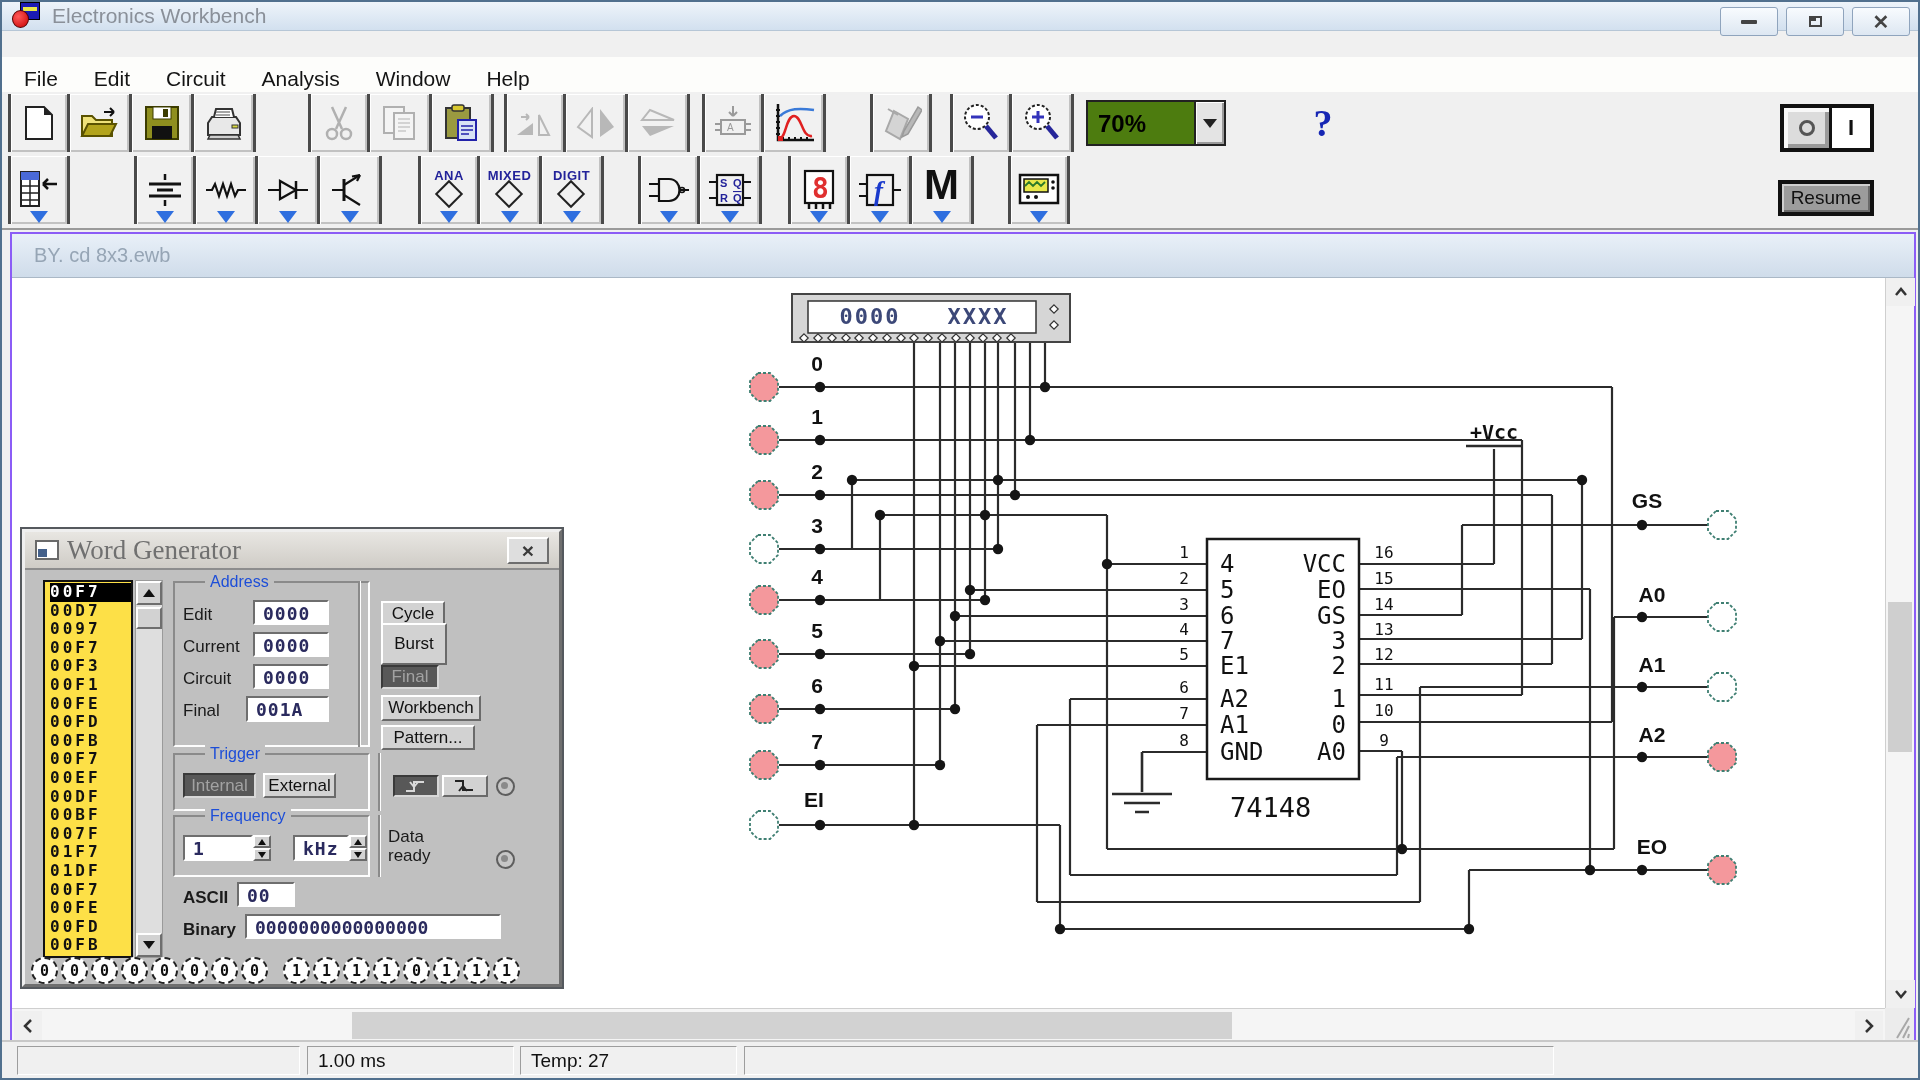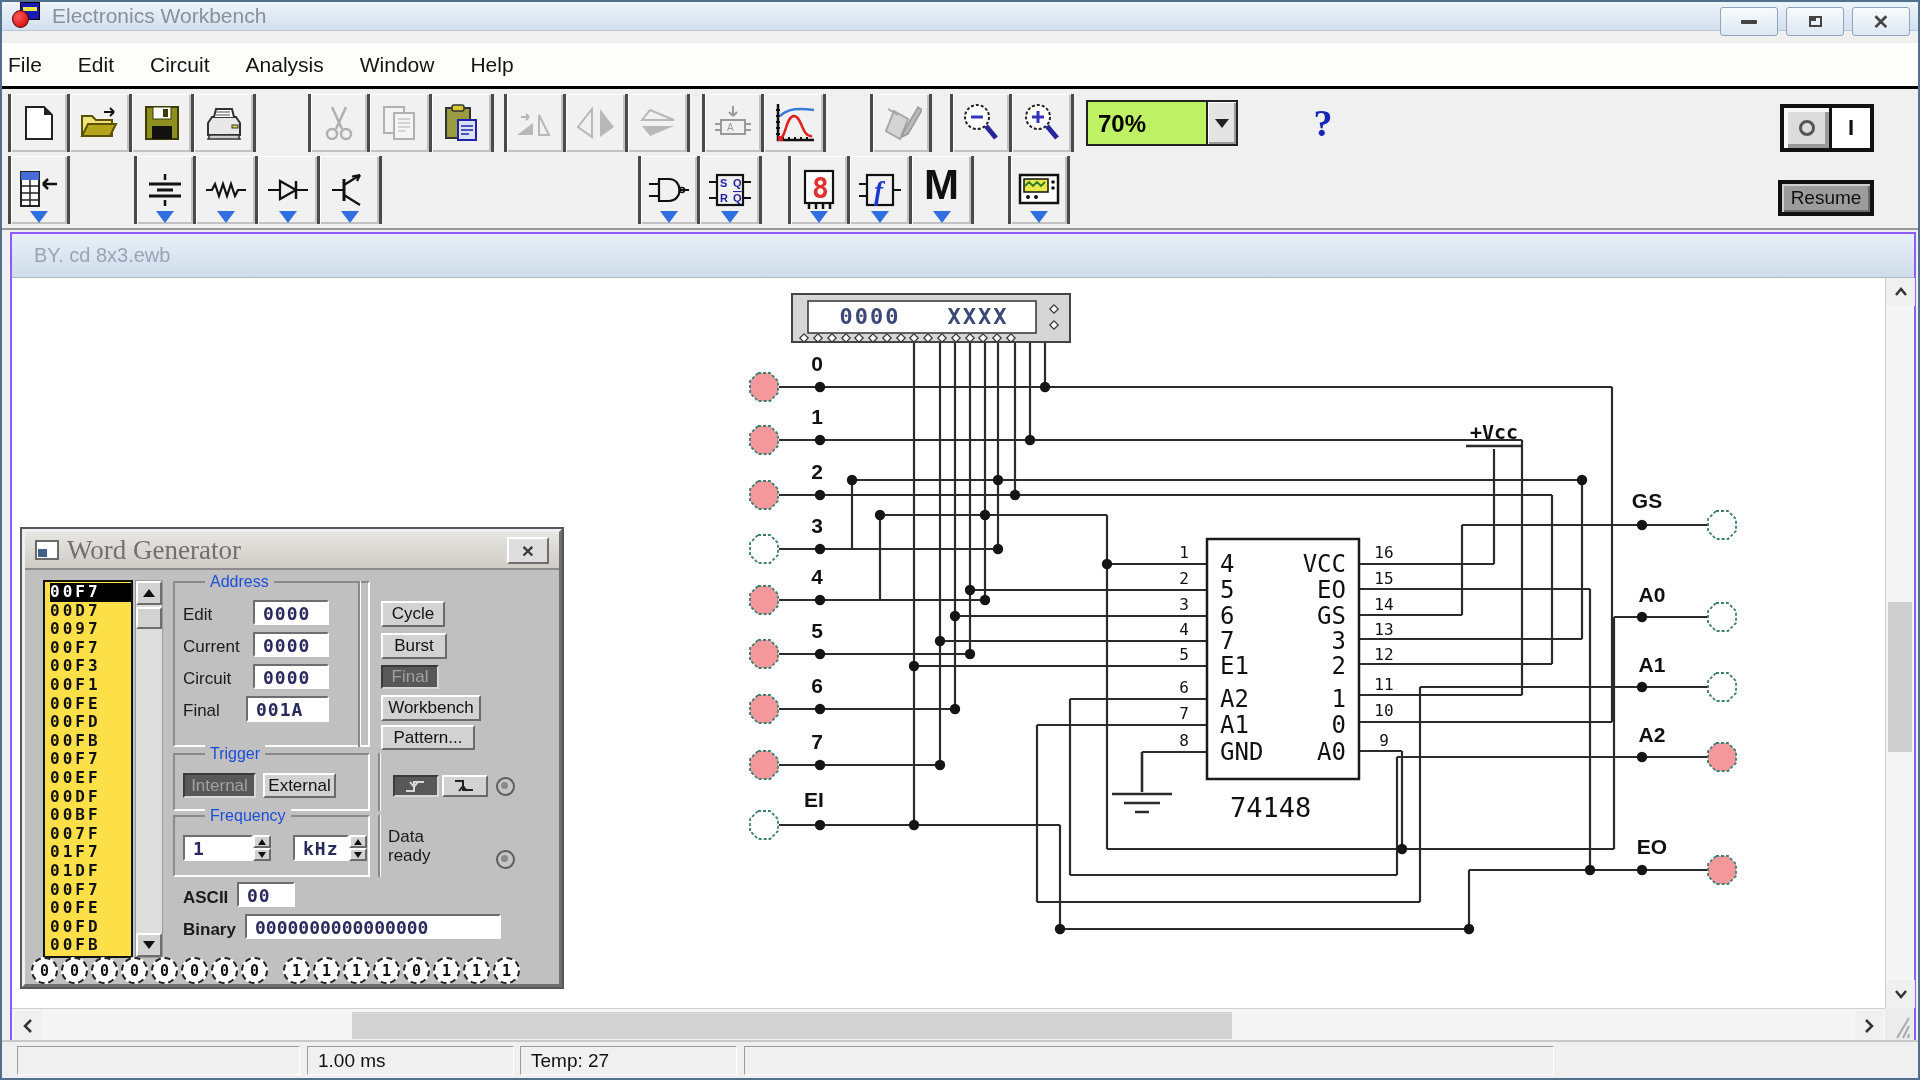--- a/index.html
+++ b/index.html
@@ -20,40 +20,40 @@
   .apptitle { margin-left:10px; font-size:21px; color:#8a9099; }
   .winbtns { position:absolute; right:8px; top:5px; display:flex; gap:8px; }
   .wbtn { width:58px; height:29px; border:1px solid #8fa4bd; border-radius:3px;
           background:linear-gradient(#f8fbfe,#dde7f2); display:flex; align-items:center; justify-content:center; }
   .wbtn .minbar { width:16px; height:4px; background:#444; border-radius:1px; }
   .wbtn .rest { width:13px; height:11px; border:2px solid #444; }
   .wbtn .rest i { display:block; width:5px; height:3px; background:#444; }
   .wbtn .x { font-size:20px; font-weight:bold; color:#444; line-height:1; }
 
   
-  .menubar { position:absolute; left:0; top:41px; right:0; height:46px; background:#fdfdfb;
-             display:flex; align-items:center; gap:36px; padding-left:6px; font-size:21px; color:#141414;
+  .menubar { position:absolute; left:0; top:55px; right:0; height:46px; background:#fdfdfb;
+             display:flex; align-items:center; gap:36px; padding-left:22px; font-size:21px; color:#141414;
              border-bottom:3px solid #000000; }
   .menubar span { cursor:default; }
 
   
   .toolbar1 { position:absolute; left:0; top:90px; right:0; height:62px; background:#f0f0f0; }
   .toolbar2 { position:absolute; left:0; top:152px; right:0; height:76px; background:#f0f0f0;
               border-bottom:2px solid #9a9a9a; }
   .tgroup { position:absolute; top:2px; display:flex; }
   .tbtn { width:62px; height:58px; background:#f1f1f1; border-right:3px solid #4a4a4a;
           box-shadow:inset 1px 1px 0 #ffffff, inset -2px -2px 0 #c2c2c2;
           display:flex; align-items:center; justify-content:center; position:relative; }
   .tbtn:first-child { border-left:3px solid #4a4a4a; }
   .toolbar2 .tbtn { height:68px; }
   .tri { position:absolute; bottom:1px; left:50%; transform:translateX(-50%);
          width:0; height:0; border-left:9px solid transparent; border-right:9px solid transparent;
          border-top:12px solid #2f6fdf; }
-  .combo { position:absolute; left:1084px; top:8px; width:152px; height:46px; border:2px solid #222;
-           background:#bef264; display:flex; }
+  .combo { position:absolute; left:1084px; top:8px; width:140px; height:46px; border:2px solid #222;
+           background:#4d7c0f; display:flex; }
   .combo .val { flex:1; font-size:24px; font-weight:bold; padding:8px 0 0 10px; }
   .combo .drop { width:30px; background:#e4e4e4; border-left:2px solid #222;
                  box-shadow:inset 1px 1px 0 #fff, inset -2px -2px 0 #9a9a9a;
                  display:flex; align-items:center; justify-content:center; }
   .combo .drop i { width:0; height:0; border-left:7px solid transparent; border-right:7px solid transparent;
                  border-top:9px solid #222; }
   .helpbtn { position:absolute; left:1290px; top:2px; width:62px; height:58px; display:flex;
              align-items:center; justify-content:center; font-size:38px; font-weight:bold; color:#1626b4;
              font-family:"Liberation Serif", serif; }
   .powerswitch { position:absolute; right:44px; top:12px; width:94px; height:48px; border:4px solid #111;
@@ -353,20 +353,43 @@
             <path d="M30,3 v18" stroke="#111" stroke-width="2.5"></path>
           </svg>
         <i class="tri"></i>
       </div>
       <div class="tbtn">
         <svg class="ic" width="40" height="38">
             <path d="M14,8 v22" stroke="#111" stroke-width="3"></path>
             <path d="M2,19 h12 M14,14 l16,-10 M14,24 l16,10" stroke="#111" stroke-width="2.2" fill="none"></path>
             <path d="M30,4 l-8,1.5 M30,4 l-3,6" stroke="#111" stroke-width="2.2"></path>
           </svg>
+        <i class="tri"></i>
+      </div>
+    </div>
+    <div class="tgroup" style="left:416px">
+      <div class="tbtn">
+        <div class="iconstack">
+            <span class="navy">ANA</span>
+            <span class="chipglyph"></span>
+          </div>
+        <i class="tri"></i>
+      </div>
+      <div class="tbtn">
+        <div class="iconstack">
+            <span class="navy">MIXED</span>
+            <span class="chipglyph"></span>
+          </div>
+        <i class="tri"></i>
+      </div>
+      <div class="tbtn">
+        <div class="iconstack">
+            <span class="navy">DIGIT</span>
+            <span class="chipglyph"></span>
+          </div>
         <i class="tri"></i>
       </div>
     </div>
     <div class="tgroup" style="left:636px">
       <div class="tbtn">
         <svg class="ic" width="44" height="30">
             <path d="M12,4 h10 c14,0 14,22 0,22 h-10 z" fill="none" stroke="#111" stroke-width="2.2"></path>
             <path d="M2,9 h10 M2,21 h10 M33,15 h9" stroke="#111" stroke-width="2.2"></path>
             <circle cx="35" cy="15" r="2.5" fill="none" stroke="#111" stroke-width="1.5"></circle>
           </svg>
@@ -699,21 +722,21 @@
     <span class="flabel" style="left:158px;top:105px">Current</span>
     <div class="vbox" style="left:228px;top:100px;width:76px;height:25px">0000</div>
     <span class="flabel" style="left:158px;top:137px">Circuit</span>
     <div class="vbox" style="left:228px;top:132px;width:76px;height:25px">0000</div>
     <span class="flabel" style="left:158px;top:169px">Final</span>
     <div class="vbox" style="left:221px;top:164px;width:83px;height:26px">001A</div>
 
     <div class="vsep" style="left:333px;top:49px;height:166px"></div>
 
     <div class="wbutton" style="left:356px;top:69px;width:64px;height:26px">Cycle</div>
-    <div class="wbutton" style="left:356px;top:101px;width:66px;height:26px">Burst</div>
+    <div class="wbutton" style="left:356px;top:91px;width:66px;height:42px">Burst</div>
     <div class="wbutton pressed" style="left:356px;top:133px;width:58px;height:24px">Final</div>
     <div class="wbutton" style="left:356px;top:163px;width:100px;height:26px">Workbench</div>
     <div class="wbutton" style="left:356px;top:193px;width:94px;height:25px">Pattern...</div>
 
     <div class="group" style="left:148px;top:221px;width:197px;height:58px">
       <span class="glabel">Trigger</span>
     </div>
     <div class="wbutton pressed" style="left:158px;top:241px;width:73px;height:25px">Internal</div>
     <div class="wbutton" style="left:238px;top:241px;width:73px;height:25px">External</div>
     <div class="vsep" style="left:353px;top:221px;height:58px"></div>

